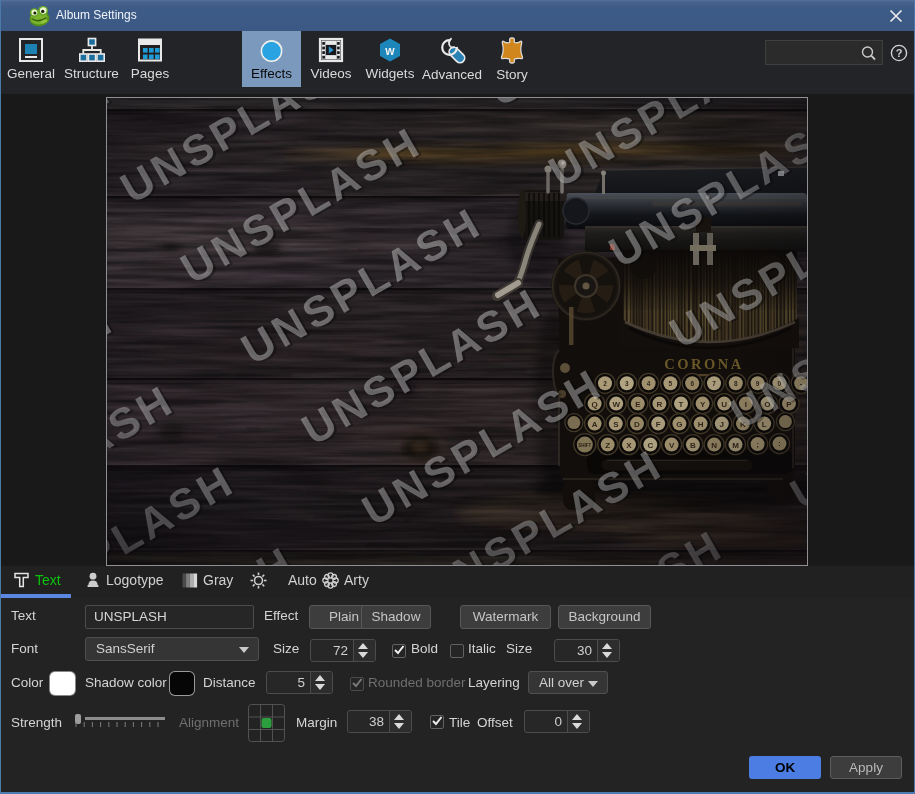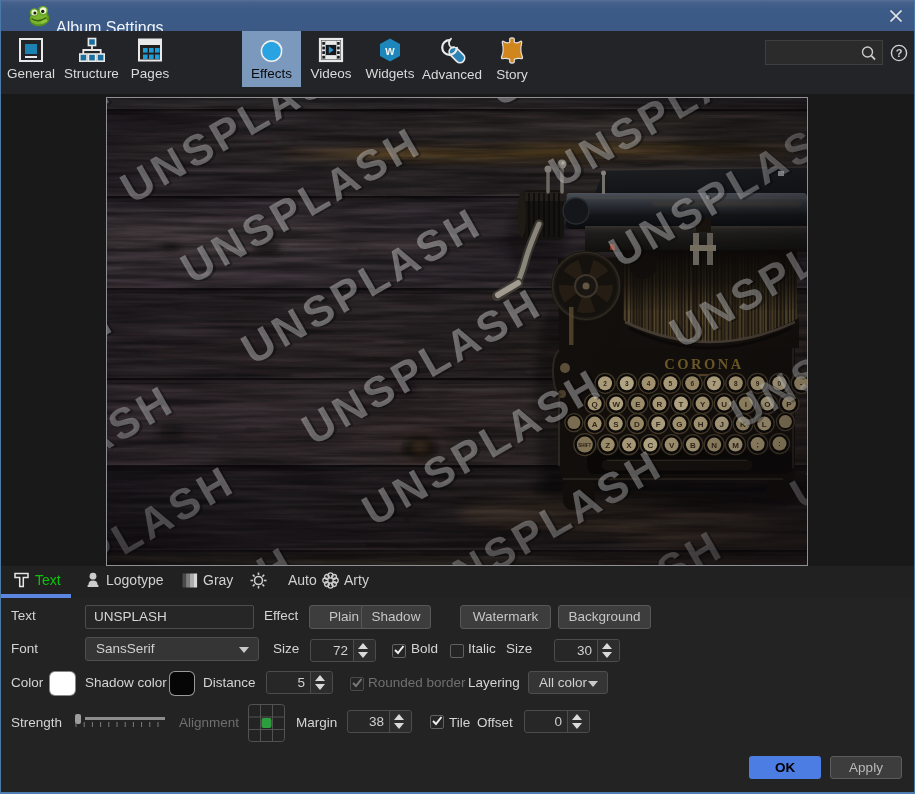--- a/index.html
+++ b/index.html
@@ -1,16 +1,16 @@
 <!DOCTYPE html>
 <html><head><meta charset="utf-8"><style>
 html,body{margin:0;padding:0;width:915px;height:794px;overflow:hidden;background:#232323;font-family:"Liberation Sans",sans-serif;}
 #win{position:absolute;left:0;top:0;width:915px;height:794px;box-sizing:border-box;border-left:1px solid #4c7aa8;border-right:1px solid #4c7aa8;border-bottom:2px solid #4d7cb0;background:#232323;}
 #title{position:absolute;left:0;top:0;width:100%;height:31px;background:linear-gradient(#54709a 0%,#45618c 8%,#3d5b87 30%,#3b5984 100%);}
-#title .txt{position:absolute;left:55px;top:19px;font-size:16px;color:#f0f4fa;text-align:right;}
+#title .txt{position:absolute;left:55px;top:8px;font-size:12px;color:#f0f4fa;text-align:right;}
 #title .logo{position:absolute;left:27px;top:5px;}#close{position:absolute;right:10px;top:8px;width:16px;height:16px;}
 #toolbar{position:absolute;left:0;top:31px;width:100%;height:63px;background:#232427;}
 .titem{position:absolute;top:0;height:56px;text-align:center;}
 .titem .ic{display:block;margin:6px auto 0;}
 .titem .lb{display:block;font-size:13.5px;color:#dadada;margin-top:3px;line-height:15px;}
 #eff-item{background:#7b98bd;}
 #eff-item .lb{color:#0a0a0a;}
 #search{position:absolute;left:764px;top:9px;width:118px;height:25px;box-sizing:border-box;background:#2b2b2b;border:1px solid #3f3f3f;}
 #help{position:absolute;left:889px;top:13px;}
 #preview{position:absolute;left:0;top:94px;width:100%;height:472px;background:#191919;}
@@ -943,21 +943,21 @@
           <span class="dn"></span>
         </span>
       </div>
 <div class="cb" style="left:349px;top:79px;border-color:#4a4a4a;">
         <svg width="14" height="14" viewBox="0 0 14 14" style="position:absolute;left:-1px;top:-2px;">
           <path d="M3 7 L6 10 L11.5 3" fill="none" stroke="#7a7a7a" stroke-width="2"></path>
         </svg>
       </div>
 <span class="dlbl" style="left:367px;top:77px;">Rounded border</span>
 <span class="lbl" style="left:467px;top:77px;">Layering</span>
-<div class="combo" style="left:527px;top:73px;width:80px;height:23px;line-height:21px;">All color</div>
+<div class="combo" style="left:527px;top:73px;width:80px;height:23px;line-height:21px;">All over</div>
 <span class="lbl" style="left:10px;top:117px;">Strength</span>
 <div style="position:absolute;left:74px;top:116px;width:6px;height:10px;background:#9d9d9d;border-radius:2px;"></div>
 <div style="position:absolute;left:84px;top:119px;width:80px;height:3px;background:#8d8d8d;"></div>
 <svg style="position:absolute;left:74px;top:123px;" width="90" height="7" viewBox="0 0 90 7">
         <g stroke="#7d7d7d" stroke-width="1">
           <path d="M1 1 V6"></path>
           <path d="M9.2 1 V6"></path>
           <path d="M17.4 1 V6"></path>
           <path d="M25.6 1 V6"></path>
           <path d="M33.8 1 V6"></path>

